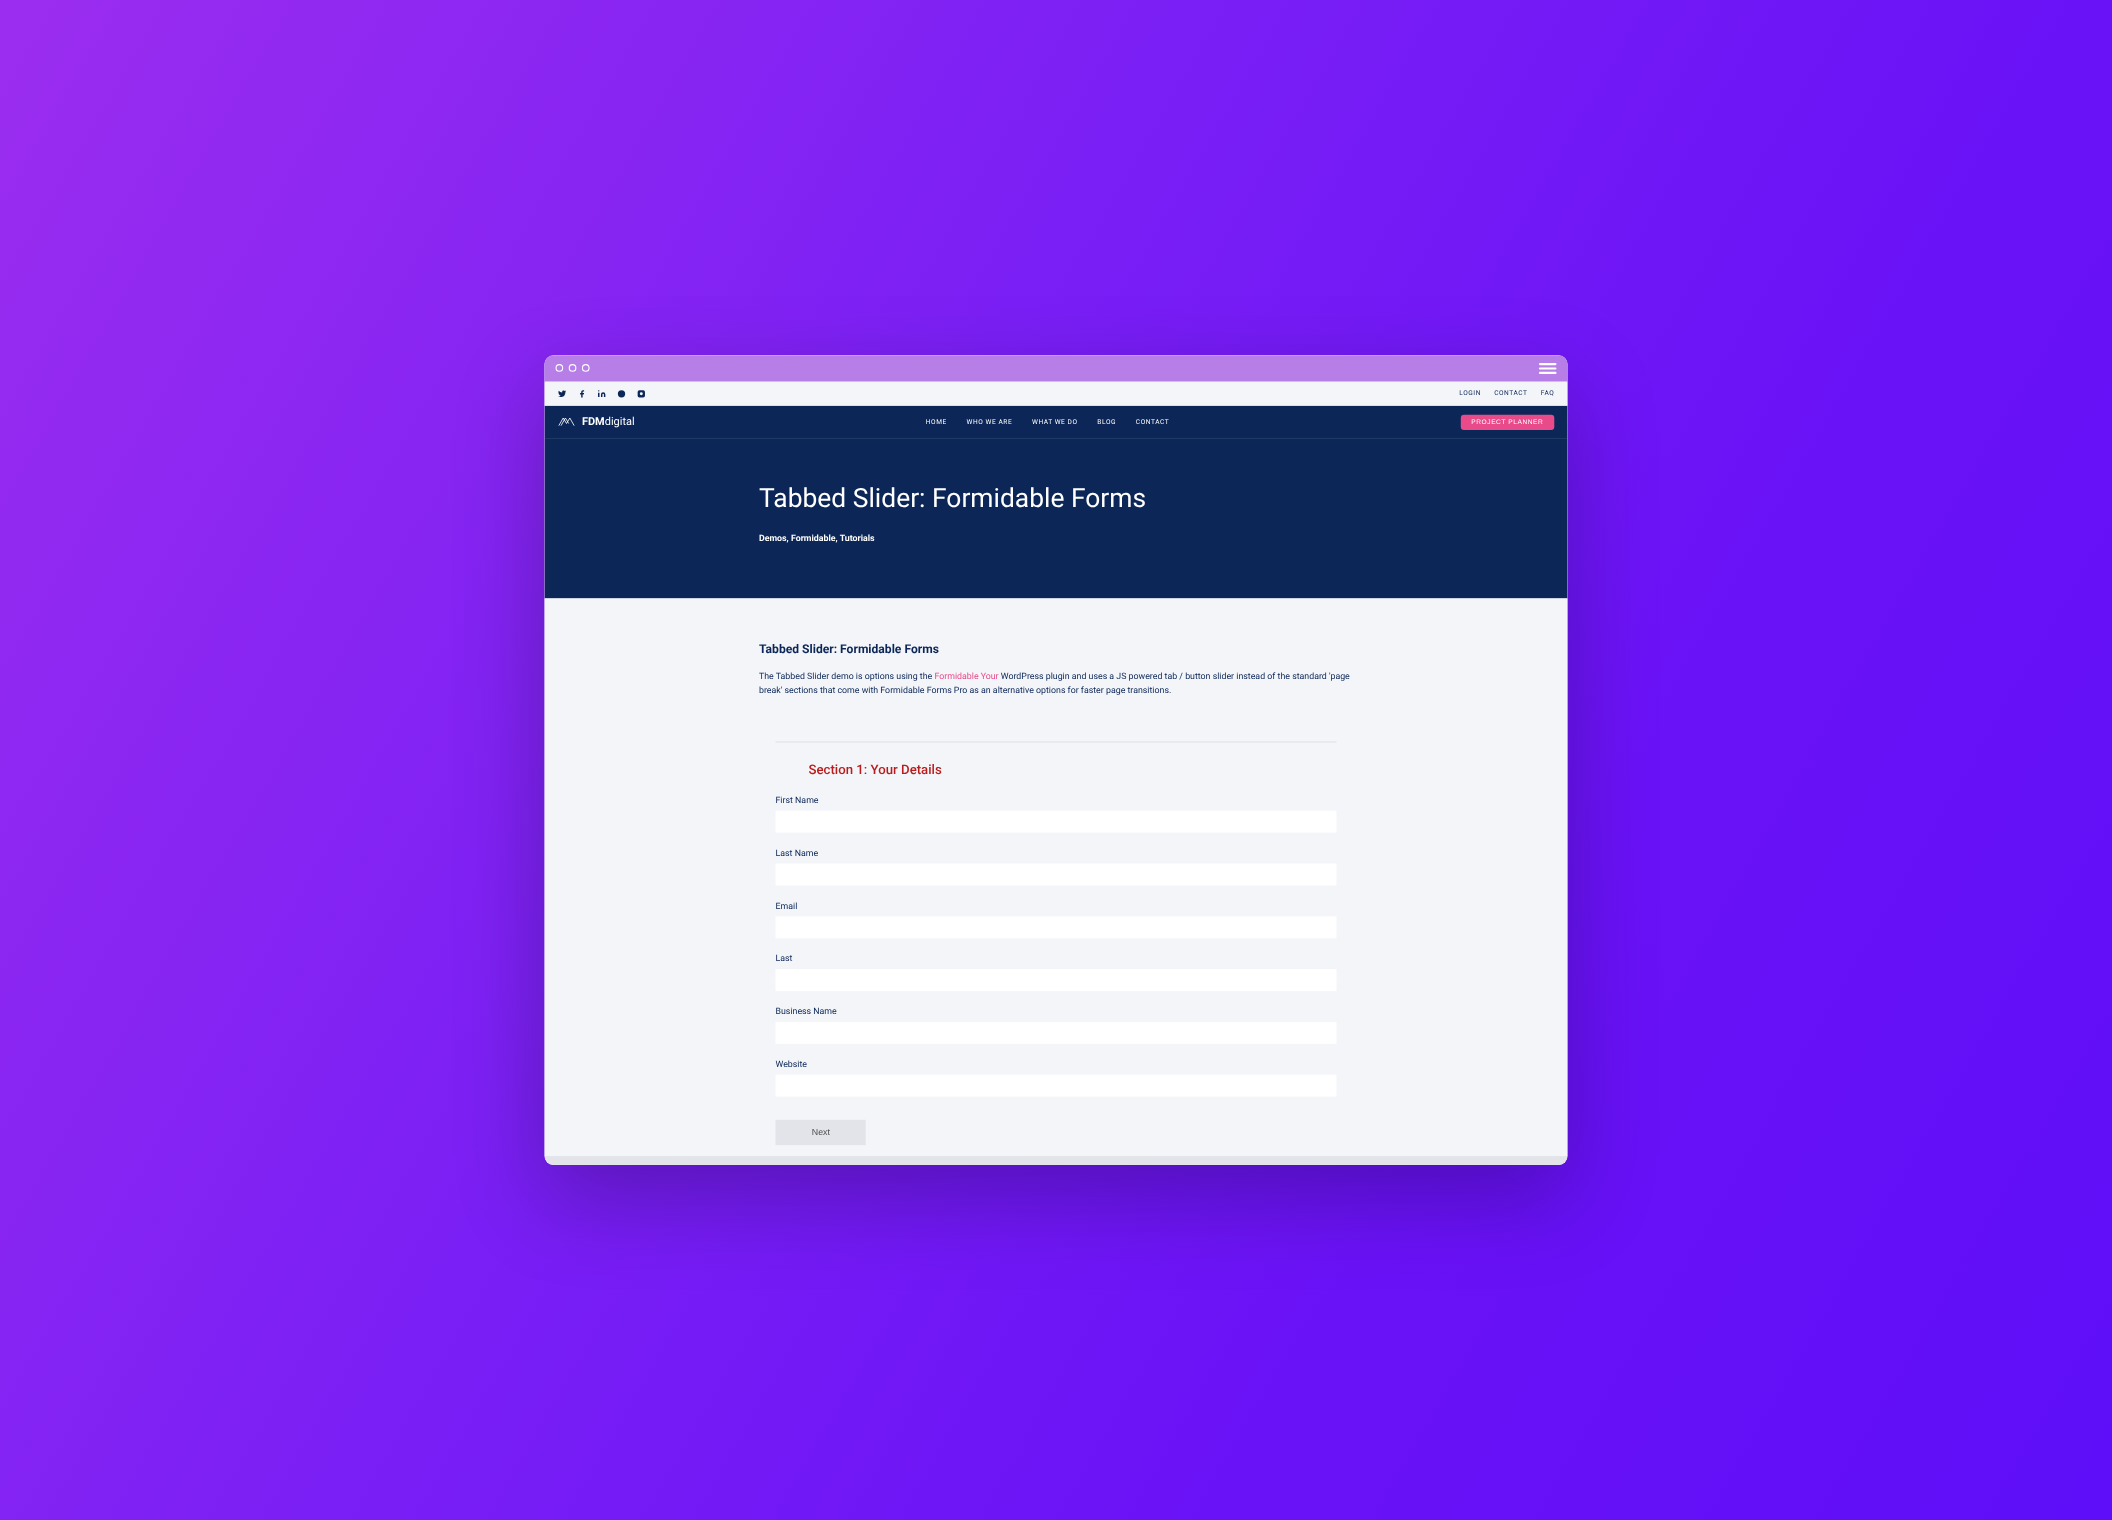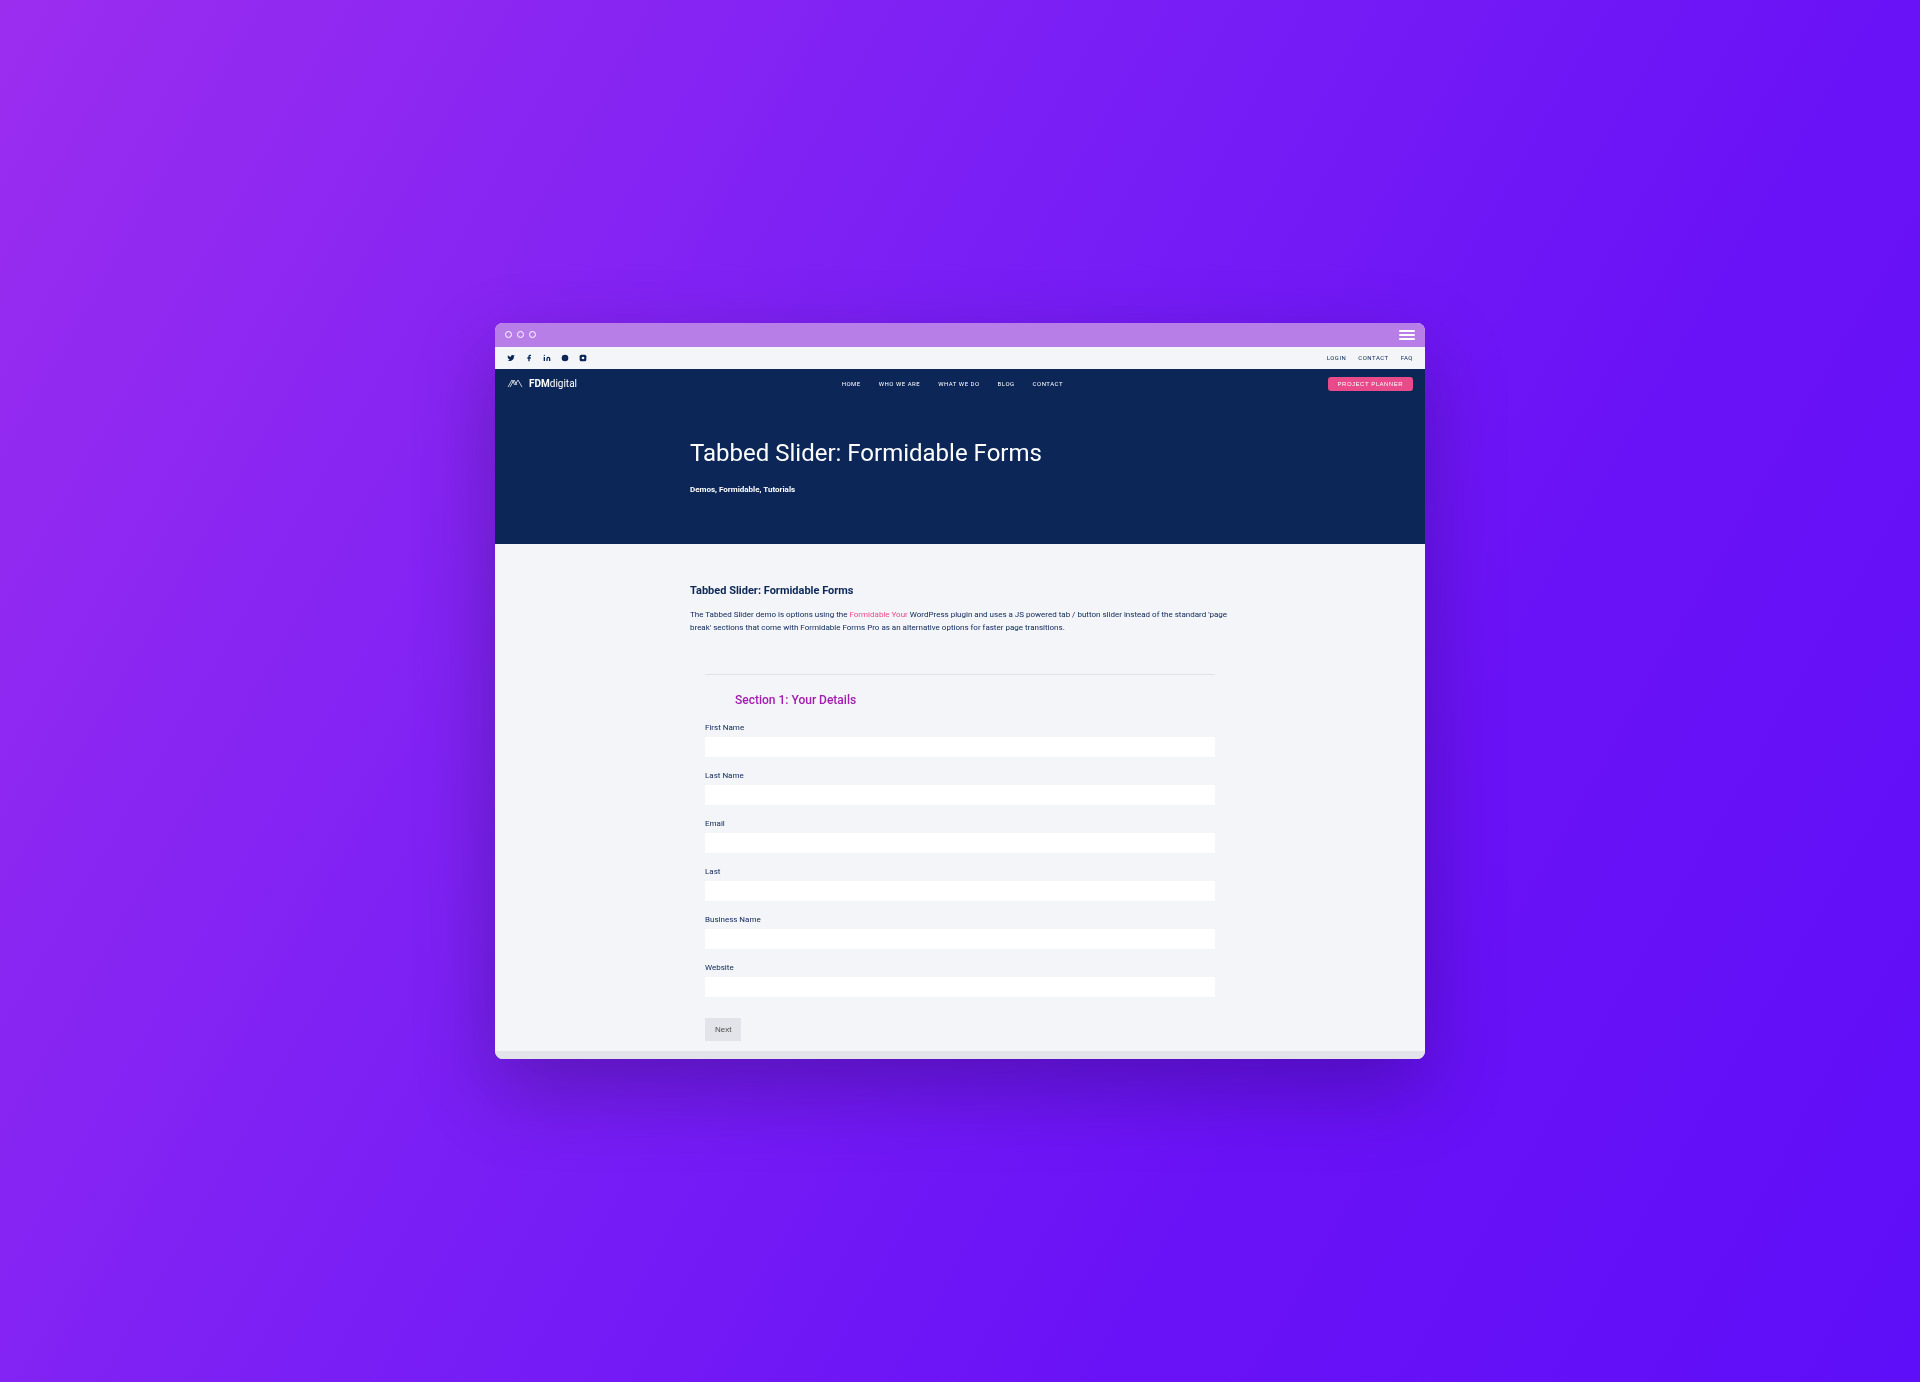--- a/index.html
+++ b/index.html
@@ -163,21 +163,21 @@
 .content-desc .link {
   color: #e94a8a;
 }
 .form-area {
   width: 510px;
   margin: 40px auto 0 auto;
   border-top: 1px solid #e0e2e8;
   padding-top: 18px;
 }
 .form-section-title {
-  color: #a21caf;
+  color: #b91c1c;
   font-size: 12px;
   font-weight: 500;
   margin-bottom: 16px;
   padding-left: 30px;
 }
 .form-grid {
   display: grid;
   grid-template-columns: 1fr;
   gap: 14px 14px;
   padding: 0 0 0 0;
@@ -198,21 +198,21 @@
   height: 20px;
   width: 100%;
   font-size: 8px;
   padding: 0 6px;
 }
 .next-btn {
   background: #e2e4e9;
   color: #4a4a4a;
   font-size: 8px;
   border: none;
-  padding: 7px 10px;
+  padding: 7px 33px;
   cursor: pointer;
   display: inline-block;
 }
 .bottom-strip {
   height: 8px;
   background: #e2e4e9;
 }
 </style>
 </head>
 <body>

